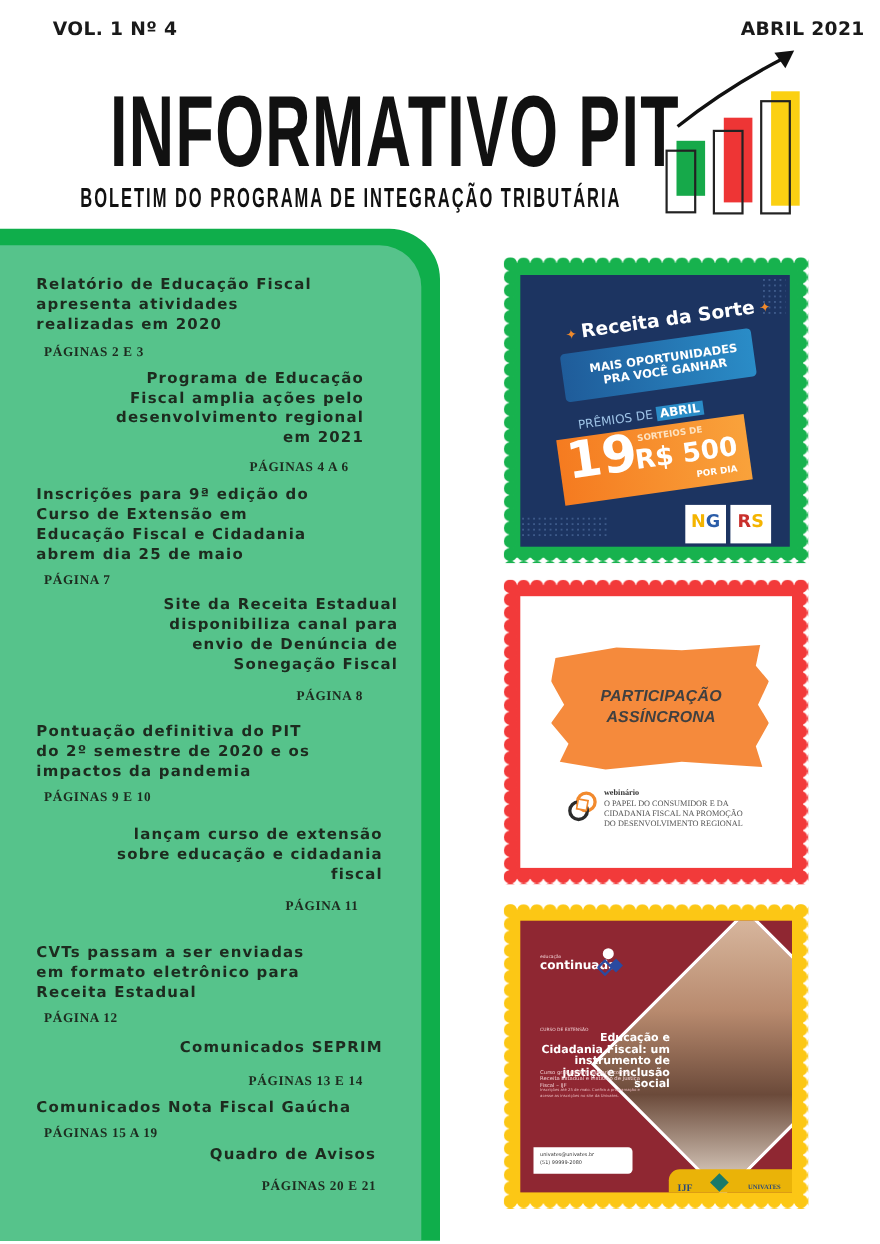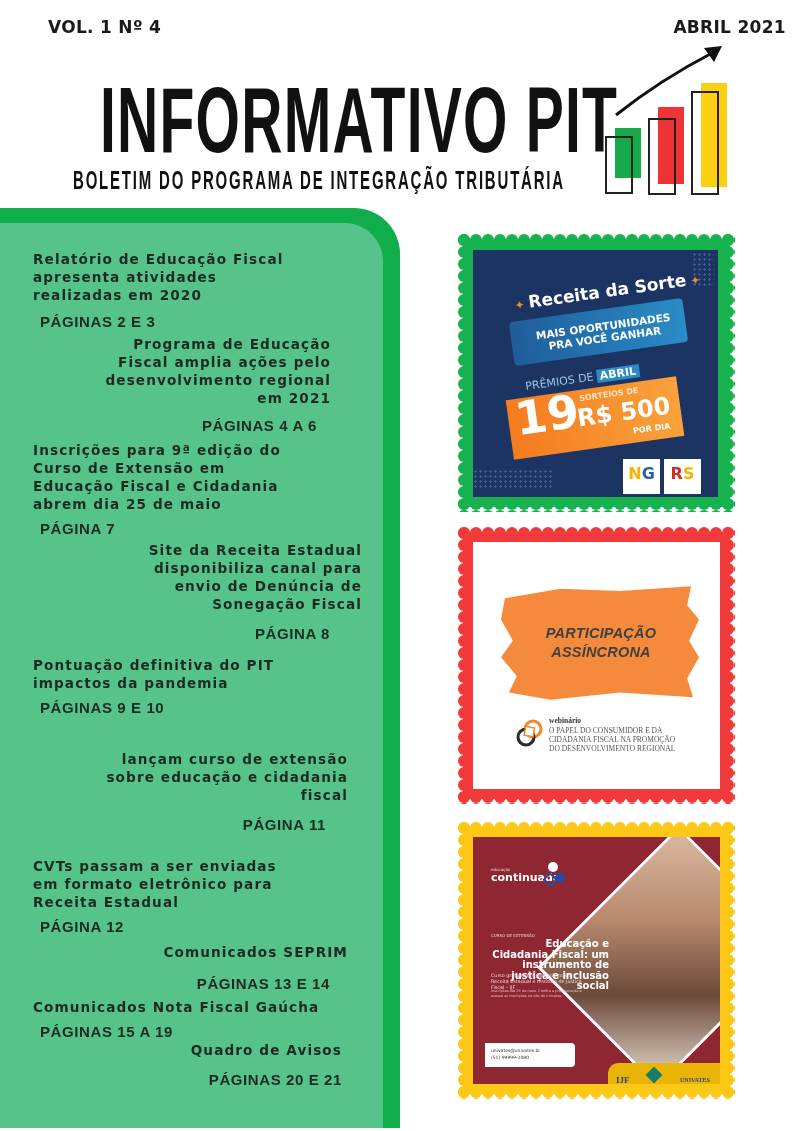--- a/index.html
+++ b/index.html
@@ -13,21 +13,21 @@
   .subtitle { position: absolute; left: 73px; top: 166px; font-family: "Liberation Sans", sans-serif; font-weight: bold; font-size: 25px; color: #111; transform: scaleX(0.6); transform-origin: left top; white-space: nowrap; letter-spacing: 3px; }
 
   .logo { position: absolute; left: 600px; top: 40px; width: 140px; height: 160px; }
 
   
   .panel { position: absolute; left: 0; top: 208px; width: 400px; height: 920px; background: #0fae4b; border-radius: 0 46px 0 0; }
   .panel-inner { position: absolute; left: 0; top: 15px; width: 383px; height: 905px; background: #56c38b; border-radius: 0 38px 0 0; }
 
   .toc-item { position: absolute; }
   .toc-title { font-family: "DejaVu Sans", sans-serif; font-weight: bold; font-size: 13.6px; line-height: 18px; letter-spacing: 1.1px; color: #1d2b1f; }
-  .toc-pages { font-family: Liberation Sans, sans-serif; font-weight: bold; font-size: 15px; letter-spacing: 0.6px; color: #1d2b1f; }
+  .toc-pages { font-family: Liberation Serif, serif; font-weight: bold; font-size: 12px; letter-spacing: 0.6px; color: #1d2b1f; }
   .left { text-align: left; }
   .right { text-align: right; }
 
   
   .frame { position: absolute; }
   .frame svg.scallop { position: absolute; left: 0; top: 0; }
   .poster { position: absolute; overflow: hidden; }
 
   
   .p1 { background: #1c3461; }
@@ -132,20 +132,21 @@
     <div>disponibiliza canal para</div>
     <div>envio de Denúncia de</div>
     <div>Sonegação Fiscal</div>
   </div>
   <div class="toc-pages" style="margin-top:12px; padding-right:32px;">PÁGINA 8</div>
 </div>
 
 <div class="toc-item left" style="left:33px; top:656px; width:330px;">
   <div class="toc-title">
     <div>Pontuação definitiva do PIT</div>
+    <div>do 2º semestre de 2020 e os</div>
     <div>impactos da pandemia</div>
   </div>
   <div class="toc-pages" style="margin-top:7px; padding-left:7px;">PÁGINAS 9 E 10</div>
 </div>
 
 <div class="toc-item right" style="left:60px; top:750px; width:288px;">
   <div class="toc-title">
     <div>lançam curso de extensão</div>
     <div>sobre educação e cidadania</div>
     <div>fiscal</div>

